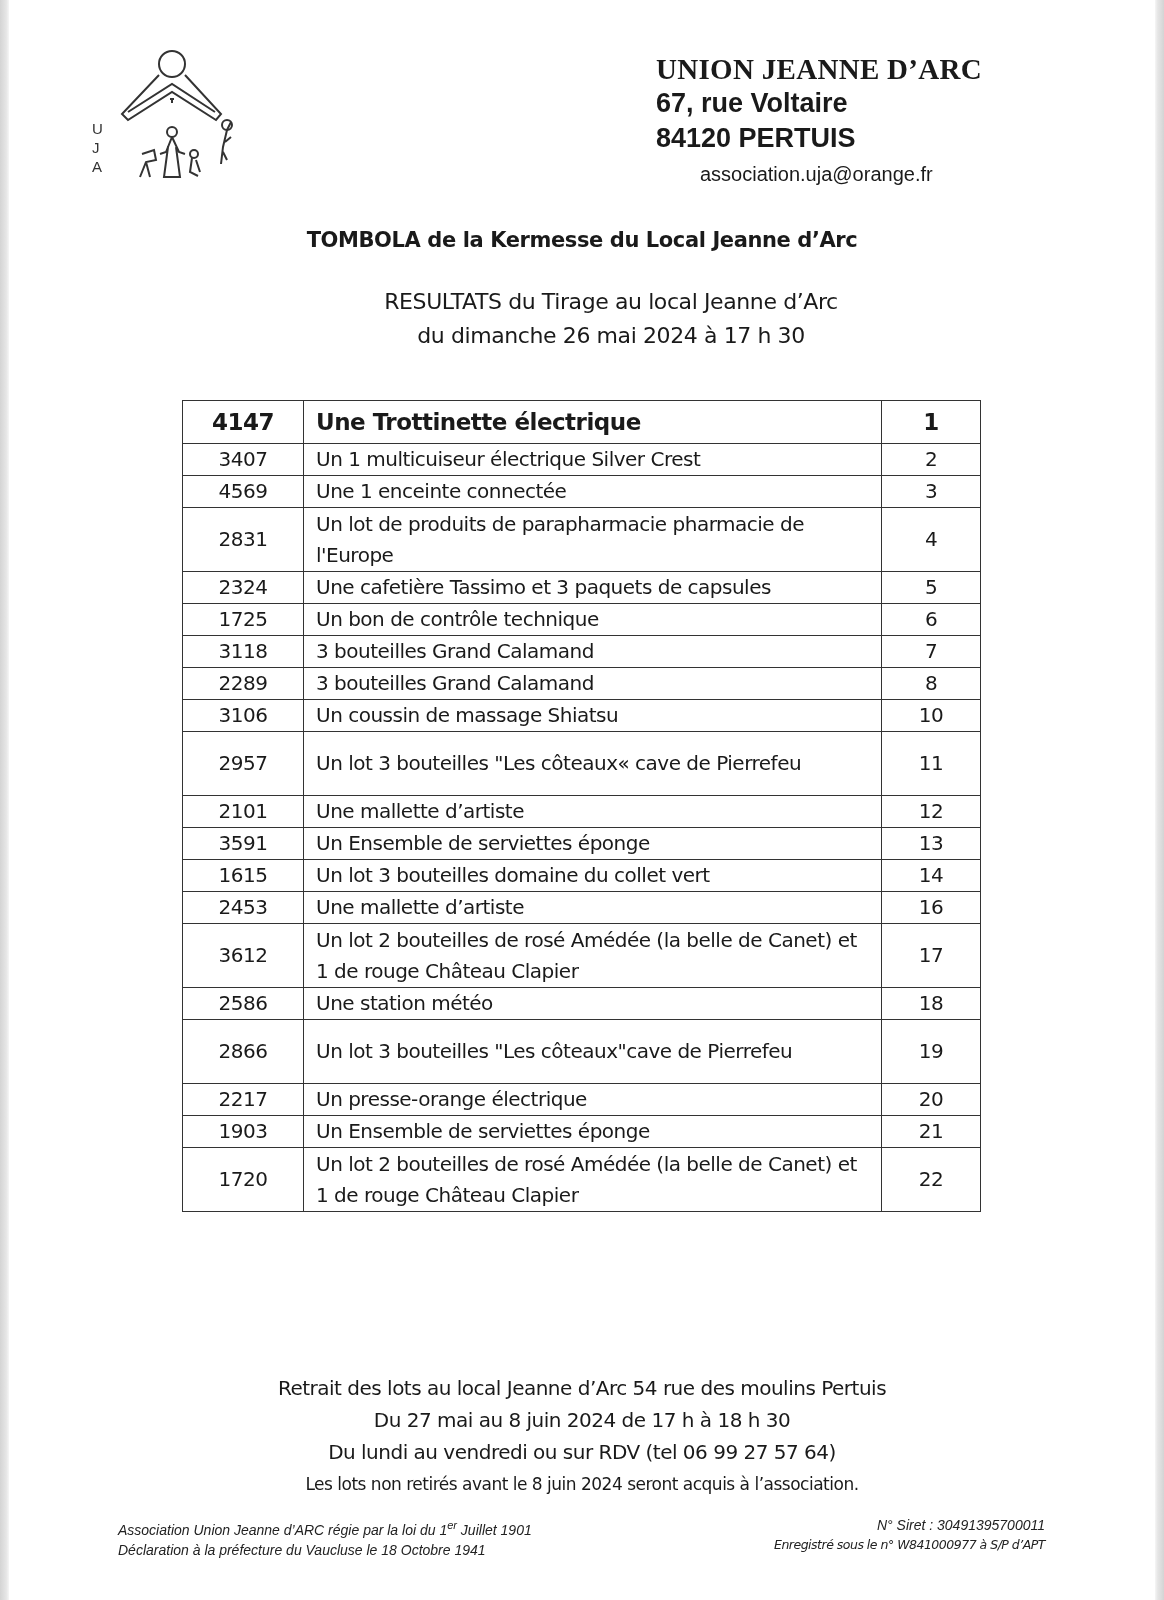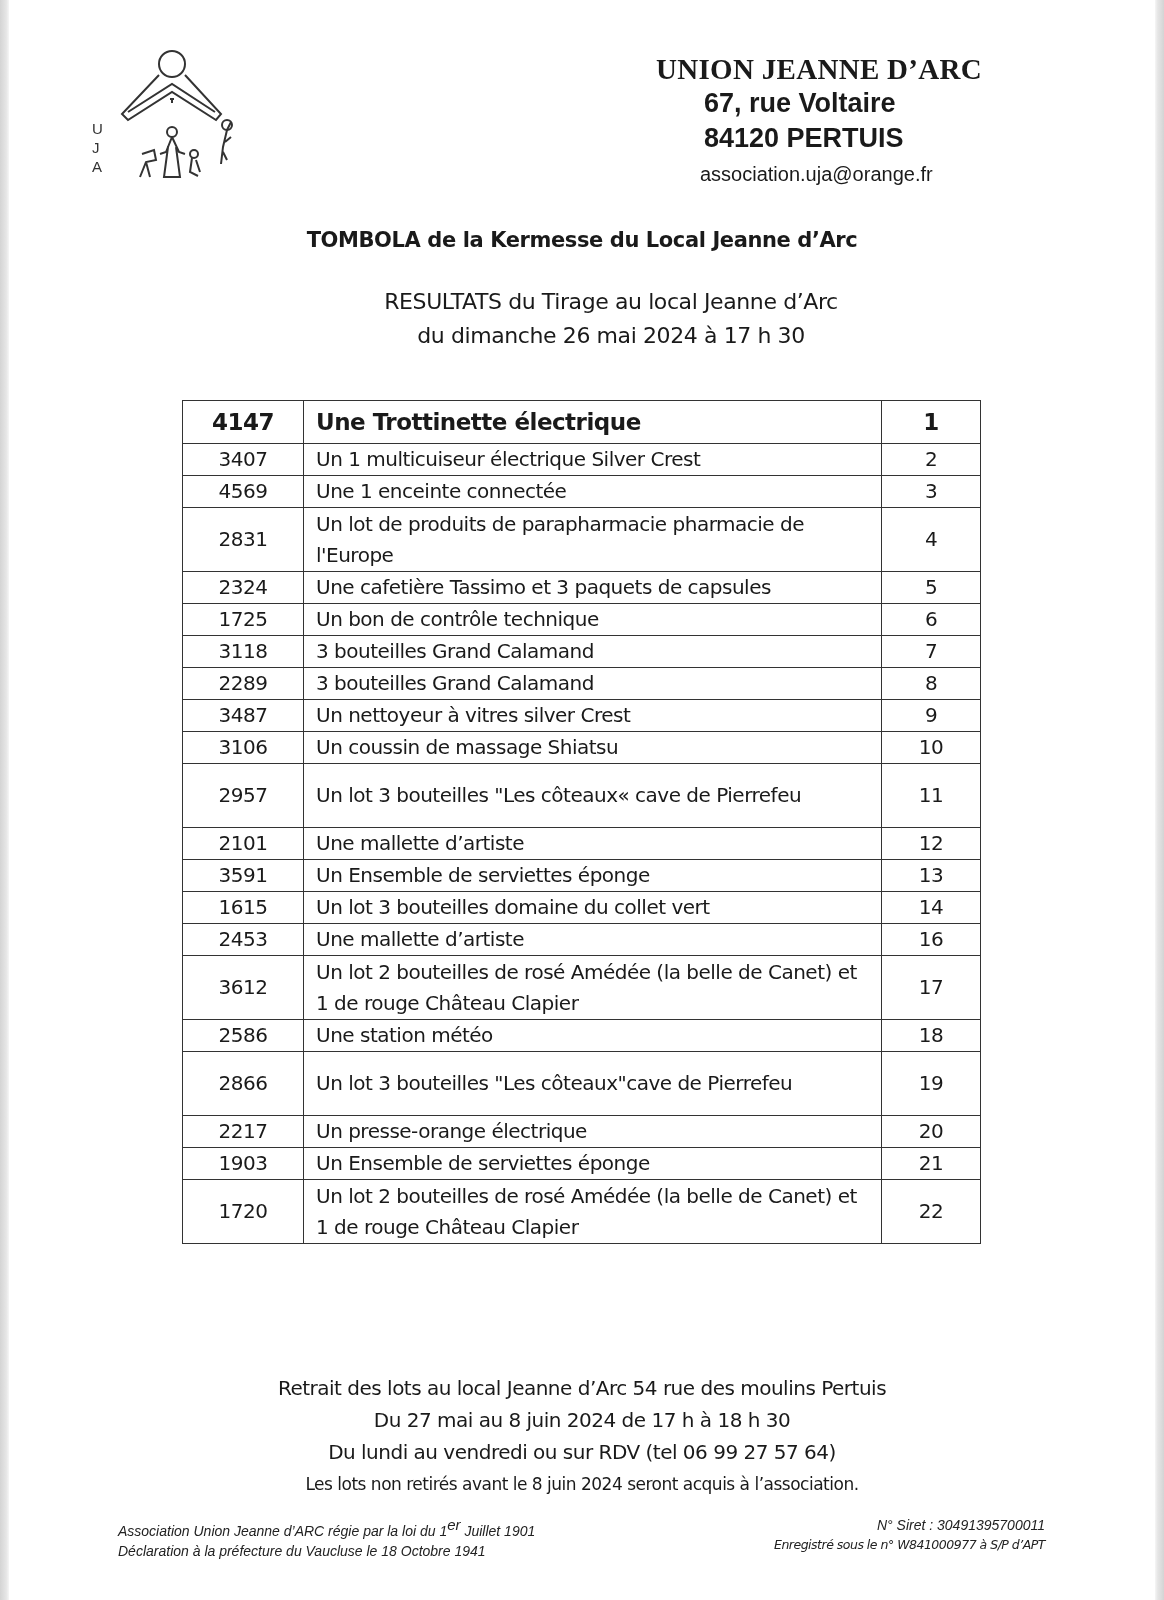--- a/index.html
+++ b/index.html
@@ -17,21 +17,21 @@
     position: absolute; right: 0; top: 0; width: 9px; height: 1600px;
     background: linear-gradient(to left, #d4d4d4, #e6e6e6 70%, #f6f6f6);
   }
   .logo { position: absolute; left: 84px; top: 42px; width: 175px; height: 138px; }
 
   .org { position: absolute; left: 656px; top: 52px; }
   .org-name {
     font-family: Liberation Serif, serif; font-weight: bold; font-size: 29px;
     letter-spacing: 0.3px; line-height: 34px;
   }
-  .org-line { font-weight: bold; font-size: 27px; line-height: 35px; margin-left: 48px; }
+  .org-line { font-weight: bold; font-size: 27px; line-height: 35px; }
   .org-email { position: absolute; left: 700px; top: 163px; font-size: 20px; }
 
   .title {
     position: absolute; left: 0; width: 1164px; top: 228px; text-align: center;
     font-family: "DejaVu Sans", sans-serif; font-weight: bold; font-size: 21px;
     letter-spacing: -0.4px;
   }
   .subtitle {
     position: absolute; left: 0; width: 1164px; text-align: center;
     font-family: "DejaVu Sans", sans-serif; font-size: 22px; letter-spacing: -0.4px; padding-left: 29px;
@@ -60,21 +60,21 @@
   }
   .p1 { top: 1376px; }
   .p2 { top: 1408px; }
   .p3 { top: 1440px; }
   .p4 { top: 1474px; font-size: 17px; }
 
   .legal { position: absolute; font-style: italic; font-size: 14px; line-height: 20px; color: #222; }
   .legal-left { left: 118px; top: 1515px; }
   .legal-right { left: 700px; top: 1515px; text-align: right; width: 345px; }
   .legal-right .l2 { font-family: "DejaVu Sans", sans-serif; font-size: 12.5px; letter-spacing: -0.5px; }
-  sup { font-size: 15px; }
+  sup { font-size: 11px; }
 </style>
 </head>
 <body>
 
 <div class="edge-left"></div>
 <div class="edge-right"></div>
 
 <svg class="logo" viewBox="0 0 175 138">
   <g fill="none" stroke="#333" stroke-width="2">
     <circle cx="88" cy="22" r="13"></circle>
@@ -143,25 +143,20 @@
         <td class="num">3118</td>
         <td class="desc">3 bouteilles Grand Calamand</td>
         <td class="rank">7</td>
       </tr>
       <tr>
         <td class="num">2289</td>
         <td class="desc">3 bouteilles Grand Calamand</td>
         <td class="rank">8</td>
       </tr>
       <tr>
-        <td class="num">3487</td>
-        <td class="desc">Un nettoyeur à vitres silver Crest</td>
-        <td class="rank">9</td>
-      </tr>
-      <tr>
         <td class="num">3106</td>
         <td class="desc">Un coussin de massage Shiatsu</td>
         <td class="rank">10</td>
       </tr>
       <tr class="two">
         <td class="num">2957</td>
         <td class="desc">Un lot 3 bouteilles "Les côteaux«  cave de Pierrefeu</td>
         <td class="rank">11</td>
       </tr>
       <tr>

